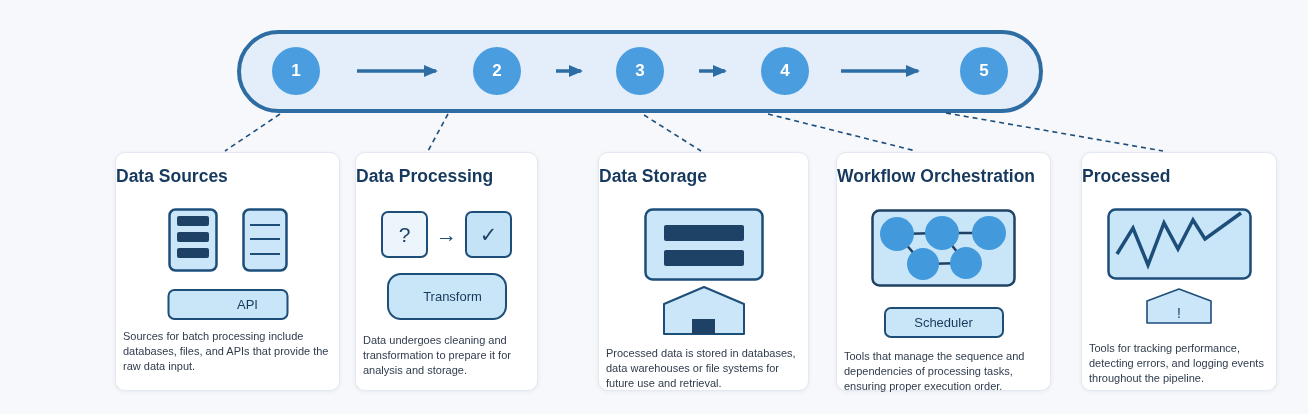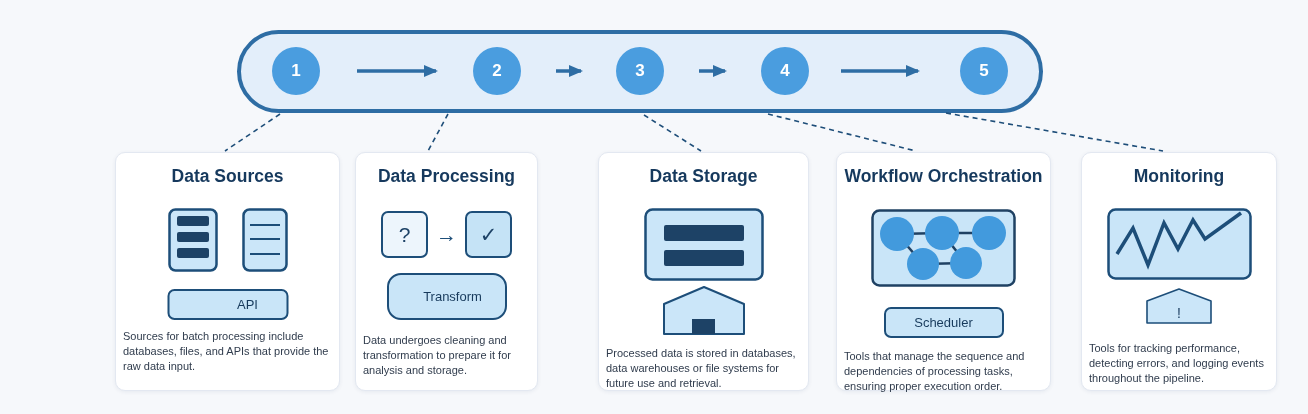--- a/index.html
+++ b/index.html
@@ -12,21 +12,21 @@
   .step{position:absolute;width:48px;height:48px;border-radius:50%;background:#4a9ddf;z-index:3;
         display:flex;align-items:center;justify-content:center;color:#ffffff;font-weight:bold;font-size:17px;}
   .step.s1{left:272px;top:47px}.step.s2{left:473px;top:47px}.step.s3{left:616px;top:47px}
   .step.s4{left:761px;top:47px}.step.s5{left:960px;top:47px}
 
   
   .card{position:absolute;top:152px;height:239px;box-sizing:border-box;background:#ffffff;
         border:1px solid #e3e8f1;border-radius:10px;box-shadow:0 1px 4px rgba(20,45,90,.07);z-index:4;}
   .card.c1{left:115px;width:225px}.card.c2{left:355px;width:183px}.card.c3{left:598px;width:211px}
   .card.c4{left:836px;width:215px}.card.c5{left:1081px;width:196px}
-  .card-title{position:absolute;top:13px;left:0;width:100%;text-align:center;color:#16395d;
+  .card-title{position:absolute;top:13px;left:0;width:100%;text-align:left;color:#16395d;
         font-size:17.5px;font-weight:bold;white-space:nowrap;}
   .icon-row{position:absolute;left:0;width:100%;display:flex;justify-content:center;align-items:center;}
   .badge{position:absolute;left:50%;transform:translateX(-50%);box-sizing:border-box;background:#c9e5f8;
         border:2px solid #1d4e79;border-radius:7px;color:#173a5c;font-size:13px;
         display:flex;align-items:center;justify-content:center;}
   .desc{position:absolute;left:7px;right:7px;color:#303c4d;font-size:11px;line-height:15px;}
 
   
   .c1 .icon-row{top:55px;gap:24px;}
   .c1 .badge{top:136px;width:121px;height:31px;padding-left:40px;}
@@ -161,21 +161,21 @@
         <circle cx="118" cy="24" r="17" fill="#429add"></circle>
         <circle cx="52" cy="55" r="16" fill="#429add"></circle>
         <circle cx="95" cy="54" r="16" fill="#429add"></circle>
       </svg>
     </div>
     <div class="badge">Scheduler</div>
     <div class="desc">Tools that manage the sequence and dependencies of processing tasks, ensuring proper execution order.</div>
   </div>
 
   <div class="card c5">
-    <div class="card-title">Monitoring</div>
+    <div class="card-title">Processed</div>
     <div class="icon-row">
       <svg width="145" height="72" viewBox="0 0 145 72">
         <rect x="1.5" y="1.5" width="142" height="69" rx="7" fill="#c9e5f8" stroke="#1d4e79" stroke-width="2.5"></rect>
         <polyline points="10,46 26,20 41,57 57,15 71,41 86,12 98,31 134,5" fill="none" stroke="#1d4e79" stroke-width="3.5"></polyline>
       </svg>
     </div>
     <div class="house-row">
       <svg width="66" height="37" viewBox="0 0 66 37">
         <polygon points="1,13 33,1 65,13 65,35 1,35" fill="#cbe6f9" stroke="#1d4e79" stroke-width="1.6" stroke-linejoin="round"></polygon>
         <text x="33" y="30" text-anchor="middle" font-size="14" fill="#16395d">!</text>

